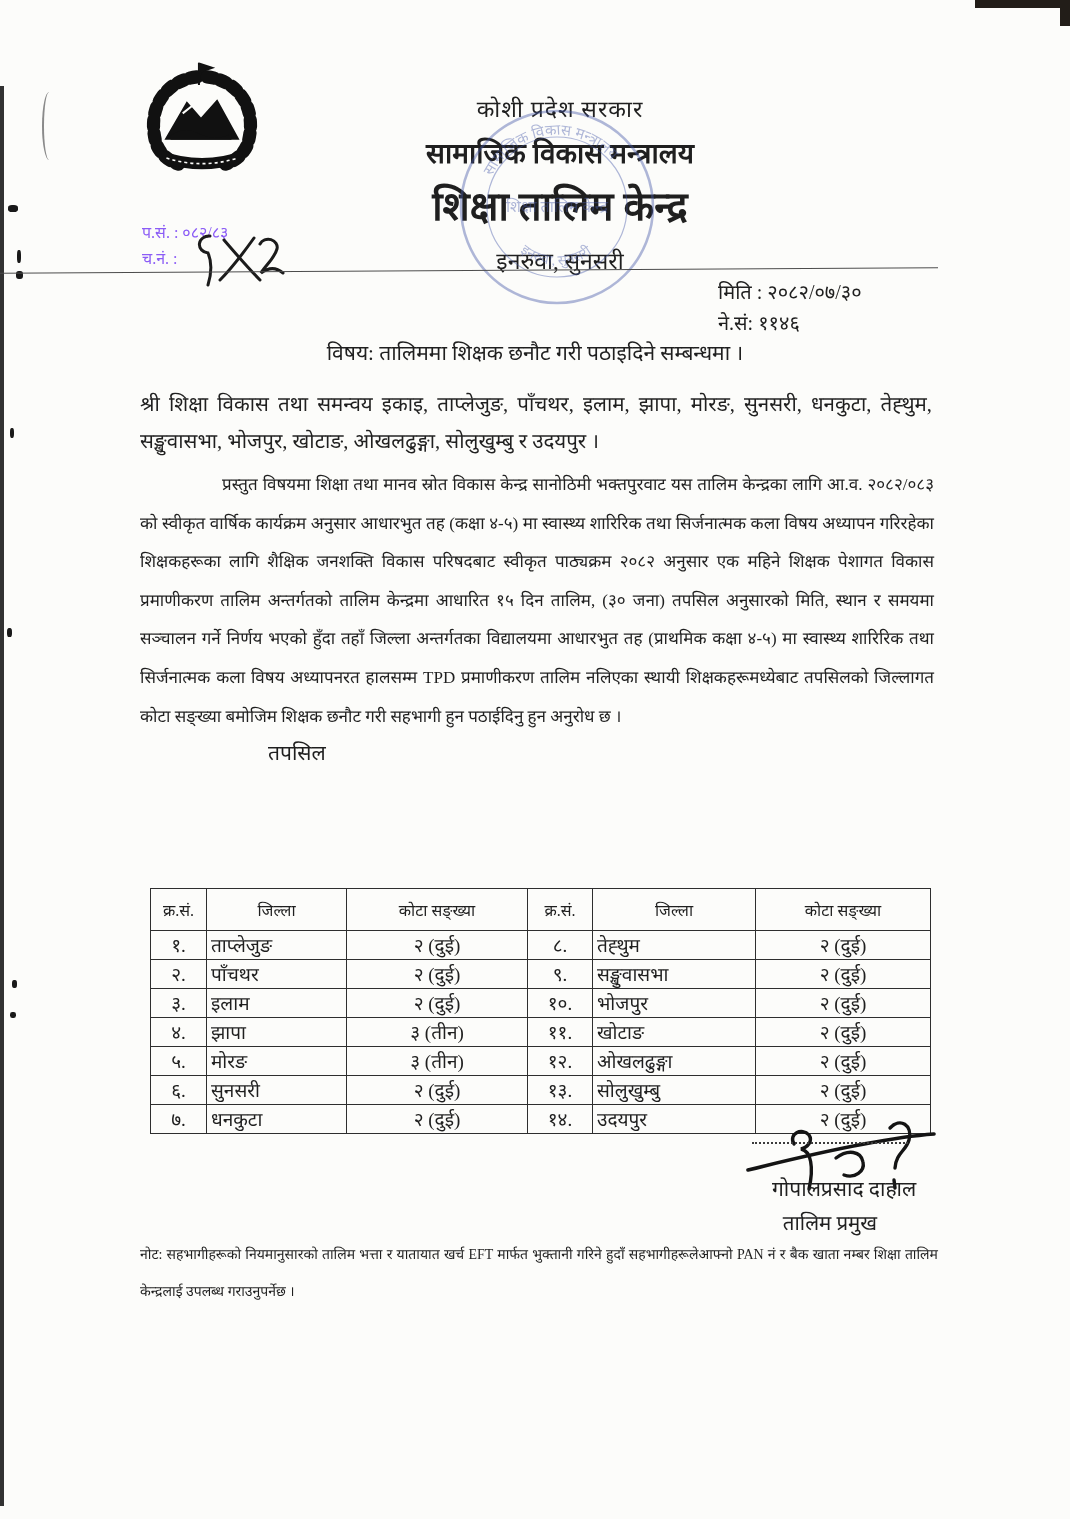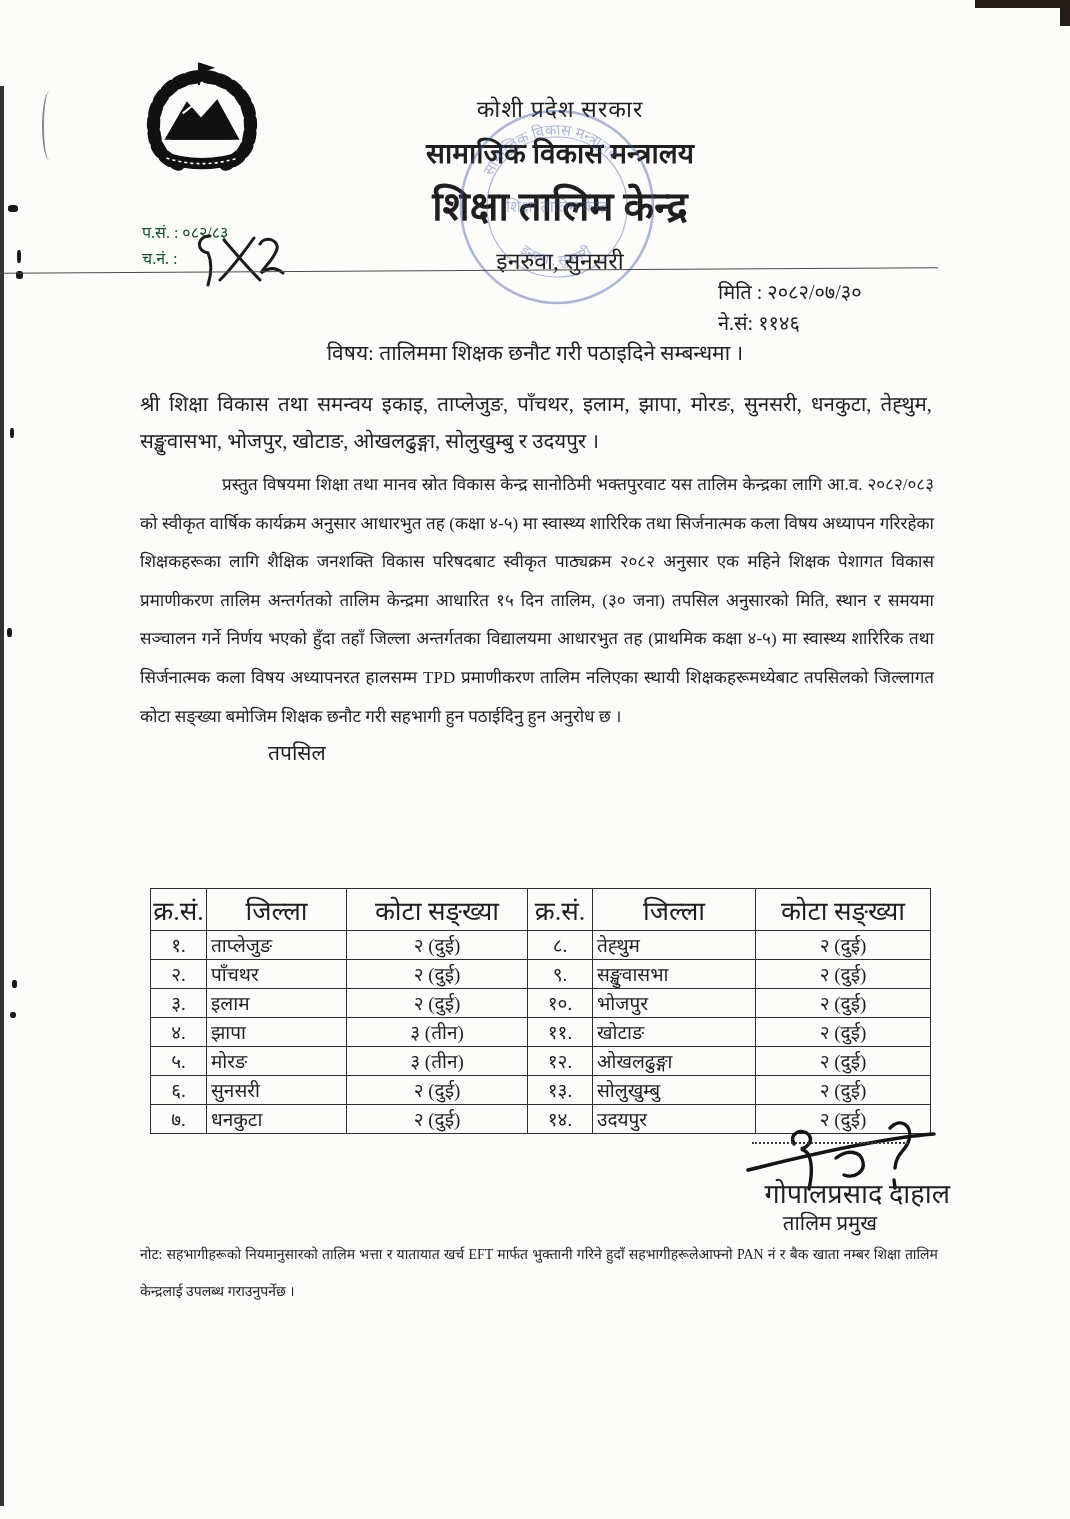--- a/index.html
+++ b/index.html
@@ -18,45 +18,45 @@
   .speck { position:absolute; background:#191919; border-radius:40%; }
   
   .emblem { position:absolute; left:136px; top:60px; width:132px; height:118px; }
   .hdr { position:absolute; left:300px; top:60px; width:520px; text-align:center;margin-top:32px; }
   .hdr-gov { font-size:23px; letter-spacing:1px; }
   .hdr-ministry { font-size:28px; font-weight:bold; margin-top:9px; }
   .hdr-office { font-size:40px; font-weight:bold; margin-top:6px; }
   .hdr-loc { font-size:23px; margin-top:12px; }
   .stamp { position:absolute; left:452px; top:102px; width:210px; height:210px; opacity:.42; pointer-events:none; }
   
-  .refs { position:absolute; left:142px; top:220px; font-size:16px; color:#14532d; line-height:26px; }
+  .refs { position:absolute; left:142px; top:220px; font-size:16px; color:#8b5cf6; line-height:26px; }
   .handwritten-chno { position:absolute; left:190px; top:228px; width:100px; height:62px; }
   .header-rule { position:absolute; left:0; top:270px; width:938px; height:0;
     border-top:1.6px solid #4c4c4c; transform:rotate(-0.35deg); }
   .meta { position:absolute; left:718px; top:277px; font-size:20px; line-height:31px; }
   
   .subject { position:absolute; left:140px; top:338px; width:790px; text-align:center; font-size:21px; }
   .address { position:absolute; left:140px; top:386px; width:792px; font-size:20.5px; line-height:37px; text-align:justify; }
   .body-par { position:absolute; left:140px; top:466px; width:794px; font-size:17px; line-height:38.6px;
     text-align:justify; text-indent:82px; }
   .tapasil { position:absolute; left:268px; top:738px; font-size:21px; }
   .details { position:absolute; left:140px; top:768px; font-size:20.5px; line-height:32.5px; }
   
   .tbl-title { position:absolute; left:140px; top:858px; width:790px; text-align:center; font-size:21px; }
   table.quota { position:absolute; left:150px; top:888px; width:780px; border-collapse:collapse; table-layout:fixed; }
   table.quota th, table.quota td { border:1.6px solid #2e2e2e; font-weight:normal; font-size:19px; overflow:hidden; }
-  table.quota th { height:42px; font-size:26px; text-align:center; }
+  table.quota th { height:42px; font-size:16px; text-align:center; }
   table.quota td { height:27.6px; padding:1px 4px; }
   td.num, th.num { text-align:center; }
   td.dist { text-align:left; padding-left:10px; }
   td.quota-val { text-align:center; }
   
   .sig-squiggle { position:absolute; left:738px; top:1118px; width:210px; height:92px; }
   .sig-dotline { position:absolute; left:752px; top:1142px; width:156px; border-bottom:2.5px dotted #3c3c3c; }
-  .sig-name { position:absolute; left:740px; top:1174px; width:210px; text-align:right; font-size:27px; }
+  .sig-name { position:absolute; left:772px; top:1174px; width:210px; text-align:left; font-size:21px; }
   .sig-title { position:absolute; left:740px; top:1208px; width:180px; text-align:center; font-size:20.5px; }
   
   .note { position:absolute; left:140px; top:1236px; width:798px; font-size:14px; line-height:37px; text-align:justify; }
 </style>
 </head>
 <body>
 
 <div class="page">
 
   <div class="edge-strip-left"></div>

